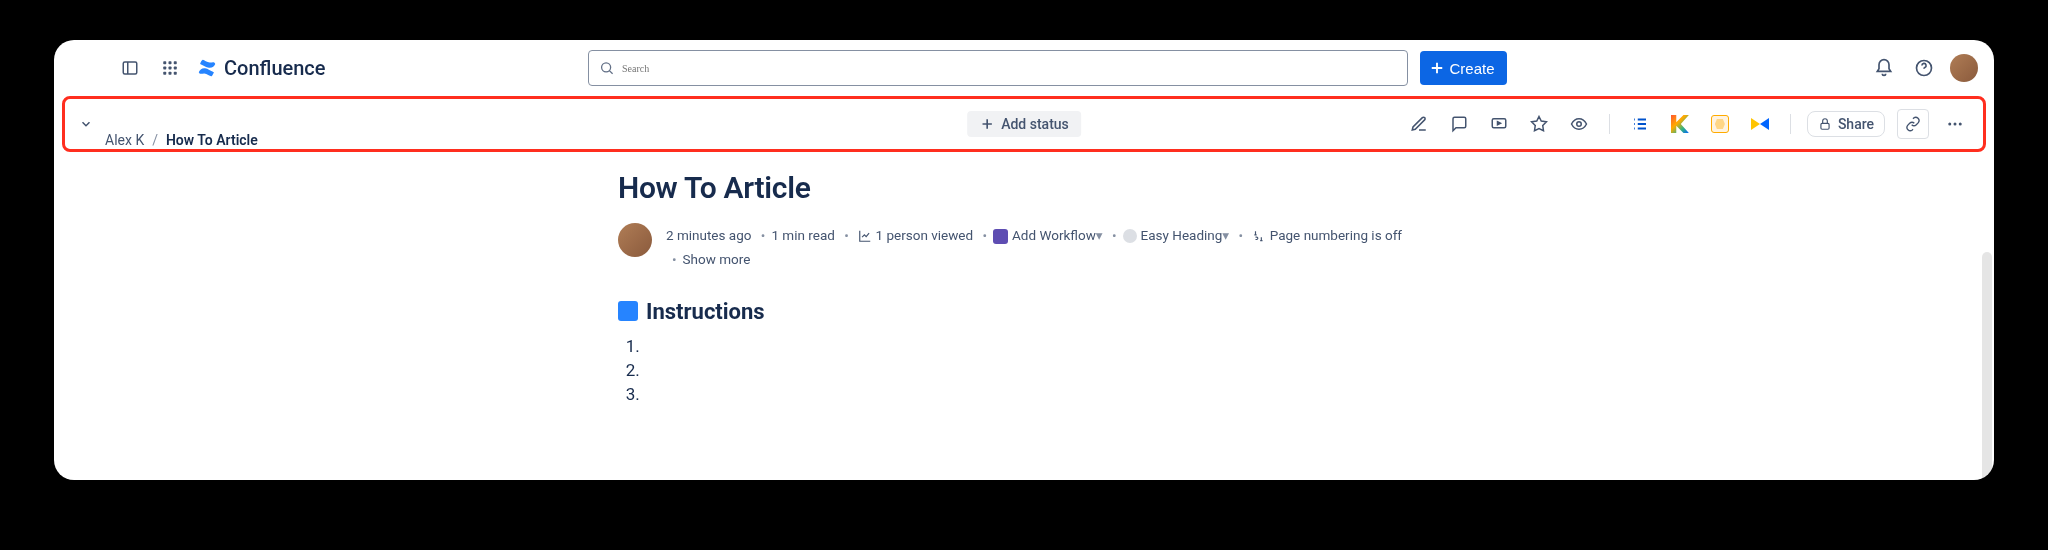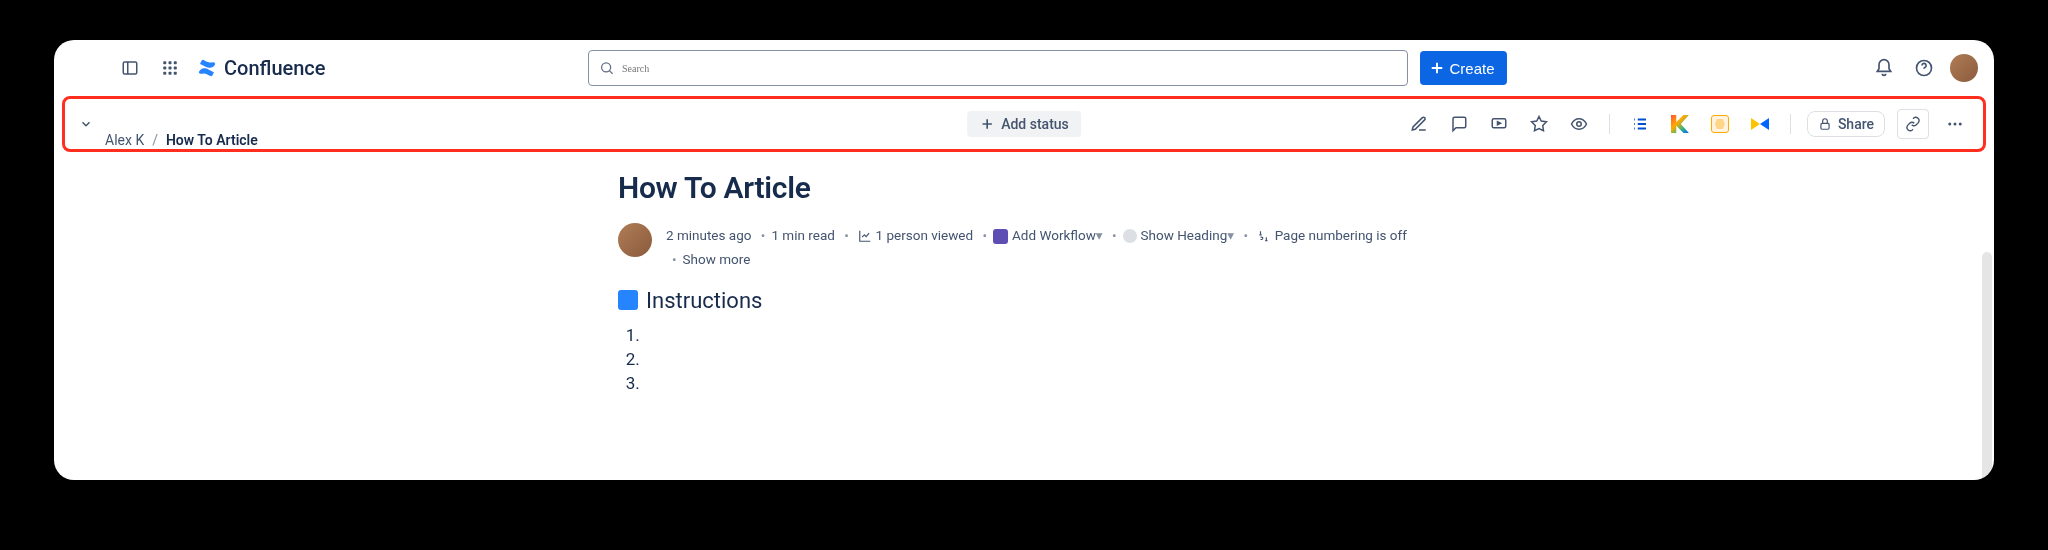--- a/index.html
+++ b/index.html
@@ -132,21 +132,21 @@
   .byline { font-size:13.5px; color:#44546f; line-height:1.8; }
   .byline a { color:#44546f; text-decoration: underline dotted; }
   .dot::before { content:"•"; color:#8590a2; margin:0 6px; }
   .mini-badge {
     width:15px;height:15px;border-radius:3px;background:#5e4db2;
     display:inline-block; vertical-align:middle; margin-right:4px;
   }
   .mini-dot { width:14px;height:14px;border-radius:50%;background:#dcdfe4;display:inline-block;vertical-align:middle;margin-right:4px;}
   .instructions-head {
     display:flex; align-items:center; gap:8px;
-    font-size:22px; font-weight:400; color:#172b4d; margin-top:16px;
+    font-size:22px; font-weight:700; color:#172b4d; margin-top:27px;
   }
   .blue-square { width:20px;height:20px;border-radius:3px;background:#2684ff; }
   ol.steps { margin:12px 0 0 26px; font-size:17px; color:#172b4d; }
   ol.steps li { margin:4px 0; min-height:20px; }
 
   .scroll-indicator {
     position:absolute; right:2px; top:100px; width:10px; height:300px;
     background: rgba(0,0,0,.10); border-radius:6px;
   }
 
@@ -323,21 +323,21 @@
           <div>
             <span>2 minutes ago</span>
             <span class="dot">1 min read</span>
             <span class="dot">
               <svg width="14" height="14" viewBox="0 0 24 24" fill="none" stroke="#44546f" stroke-width="2" style="display:inline;vertical-align:middle;">
                   <path d="M3 3v18h18M7 14l4-4 3 3 5-6"></path>
                 </svg>
               <span>1 person viewed</span>
             </span>
             <span class="dot"><span class="mini-badge"></span><span>Add Workflow</span><span style="color:#8590a2">▾</span></span>
-            <span class="dot"><span class="mini-dot"></span><span>Show Heading</span><span style="color:#8590a2">▾</span></span>
+            <span class="dot"><span class="mini-dot"></span><span>Easy Heading</span><span style="color:#8590a2">▾</span></span>
             <span class="dot">
               <svg width="14" height="14" viewBox="0 0 24 24" fill="none" stroke="#44546f" stroke-width="2" style="display:inline;vertical-align:middle;">
                   <path d="M6 4v6M4 10h4M16 14v6M14 20h4M6 14h2a2 2 0 1 1 0 4H6"></path>
                 </svg>
               <span>Page numbering is off</span>
             </span>
           </div>
           <div>
             <span class="dot">Show more</span>
           </div>

